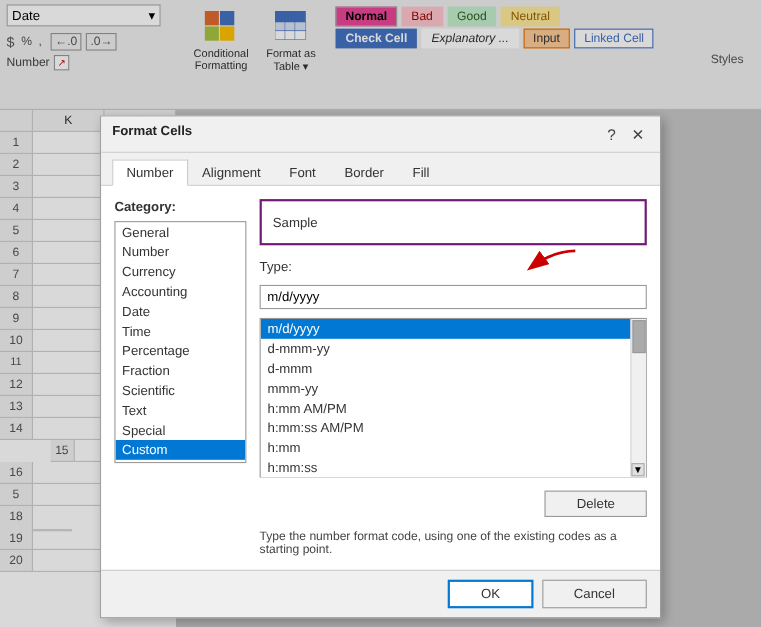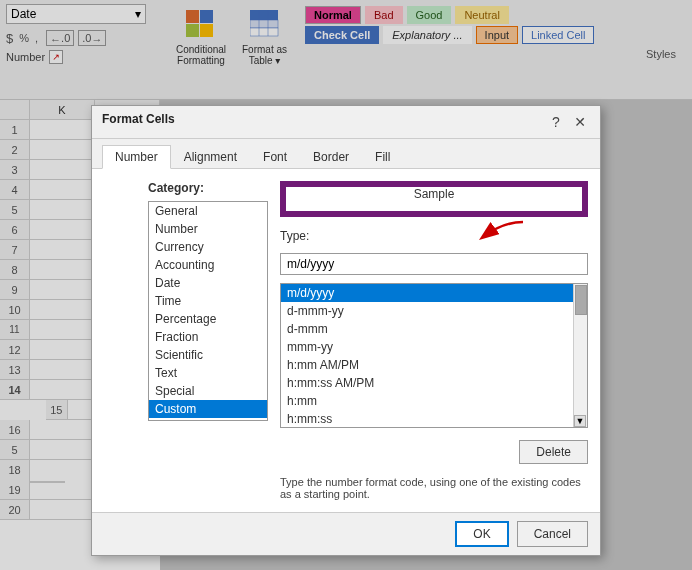--- a/index.html
+++ b/index.html
@@ -247,21 +247,20 @@
     
     .dialog-body {
       background: white;
       padding: 12px;
     }
 
     .dialog-content {
       display: flex;
       flex-direction: row;
       gap: 12px;
-      margin-left: 44px;
     }
 
     
     .category-section {
       display: flex;
       flex-direction: column;
       gap: 4px;
       min-width: 120px;
     }
 
@@ -294,24 +293,23 @@
 
     
     .right-panel {
       flex: 1;
       display: flex;
       flex-direction: column;
       gap: 8px;
     }
 
     .sample-section {
-      border: 6px solid #701a75;
-      padding: 0 10px;
+      border: 2px solid #701a75;
+      padding: 12px 10px;
       min-height: 36px;
-      text-align: center;
     }
 
     .sample-label {
       font-size: 12px;
       color: #333;
     }
 
     .type-label {
       font-size: 12px;
       color: #333;
@@ -367,21 +365,21 @@
       border: 1px solid #999;
       margin: 1px;
     }
 
     .delete-btn {
       align-self: flex-end;
       margin-top: 4px;
     }
 
     .btn {
-      padding: 4px 16px;
+      padding: 4px 28px;
       font-size: 12px;
       border: 1px solid #999;
       background: #f0f0f0;
       cursor: pointer;
       color: #333;
     }
 
     .btn-primary {
       background: white;
       border: 2px solid #0078d4;
@@ -539,21 +537,21 @@
       <div style="display: flex; height: 20px;">
         <div style="width: 30px; border-right: 1px solid rgb(208, 208, 208); border-bottom: 1px solid rgb(208, 208, 208); background: rgb(242, 242, 242); text-align: center; font-size: 11px; line-height: 20px; color: rgb(85, 85, 85);">12</div>
         <div style="width: 65px; border-right: 1px solid rgb(208, 208, 208); border-bottom: 1px solid rgb(208, 208, 208);"></div>
         <div style="width: 65px; border-right: 1px solid rgb(208, 208, 208); border-bottom: 1px solid rgb(208, 208, 208);"></div>
       </div>
       <div style="display: flex; height: 20px;">
         <div style="width: 30px; border-right: 1px solid rgb(208, 208, 208); border-bottom: 1px solid rgb(208, 208, 208); background: rgb(242, 242, 242); text-align: center; font-size: 11px; line-height: 20px; color: rgb(85, 85, 85);">13</div>
         <div style="width: 65px; border-right: 1px solid rgb(208, 208, 208); border-bottom: 1px solid rgb(208, 208, 208);"></div>
         <div style="width: 65px; border-right: 1px solid rgb(208, 208, 208); border-bottom: 1px solid rgb(208, 208, 208);"></div>
       </div>
-      <div style="display: flex; height: 20px; font-weight: bold;">
+      <div style="display: flex; height: 20px;">
         <div style="width: 30px; border-right: 1px solid rgb(208, 208, 208); border-bottom: 1px solid rgb(208, 208, 208); background: rgb(242, 242, 242); text-align: center; font-size: 11px; line-height: 20px; color: rgb(85, 85, 85);">14</div>
         <div style="width: 65px; border-right: 1px solid rgb(208, 208, 208); border-bottom: 1px solid rgb(208, 208, 208);"></div>
         <div style="width: 65px; border-right: 1px solid rgb(208, 208, 208); border-bottom: 1px solid rgb(208, 208, 208);"></div>
       </div>
       <div style="display: flex; height: 20px; margin-left: 46px;">
         <div style="width: 30px; border-right: 1px solid rgb(208, 208, 208); border-bottom: 1px solid rgb(208, 208, 208); background: rgb(242, 242, 242); text-align: center; font-size: 11px; line-height: 20px; color: rgb(85, 85, 85);">15</div>
         <div style="width: 65px; border-right: 1px solid rgb(208, 208, 208); border-bottom: 1px solid rgb(208, 208, 208);"></div>
         <div style="width: 65px; border-right: 1px solid rgb(208, 208, 208); border-bottom: 1px solid rgb(208, 208, 208);"></div>
       </div>
       <div style="display: flex; height: 20px;">

